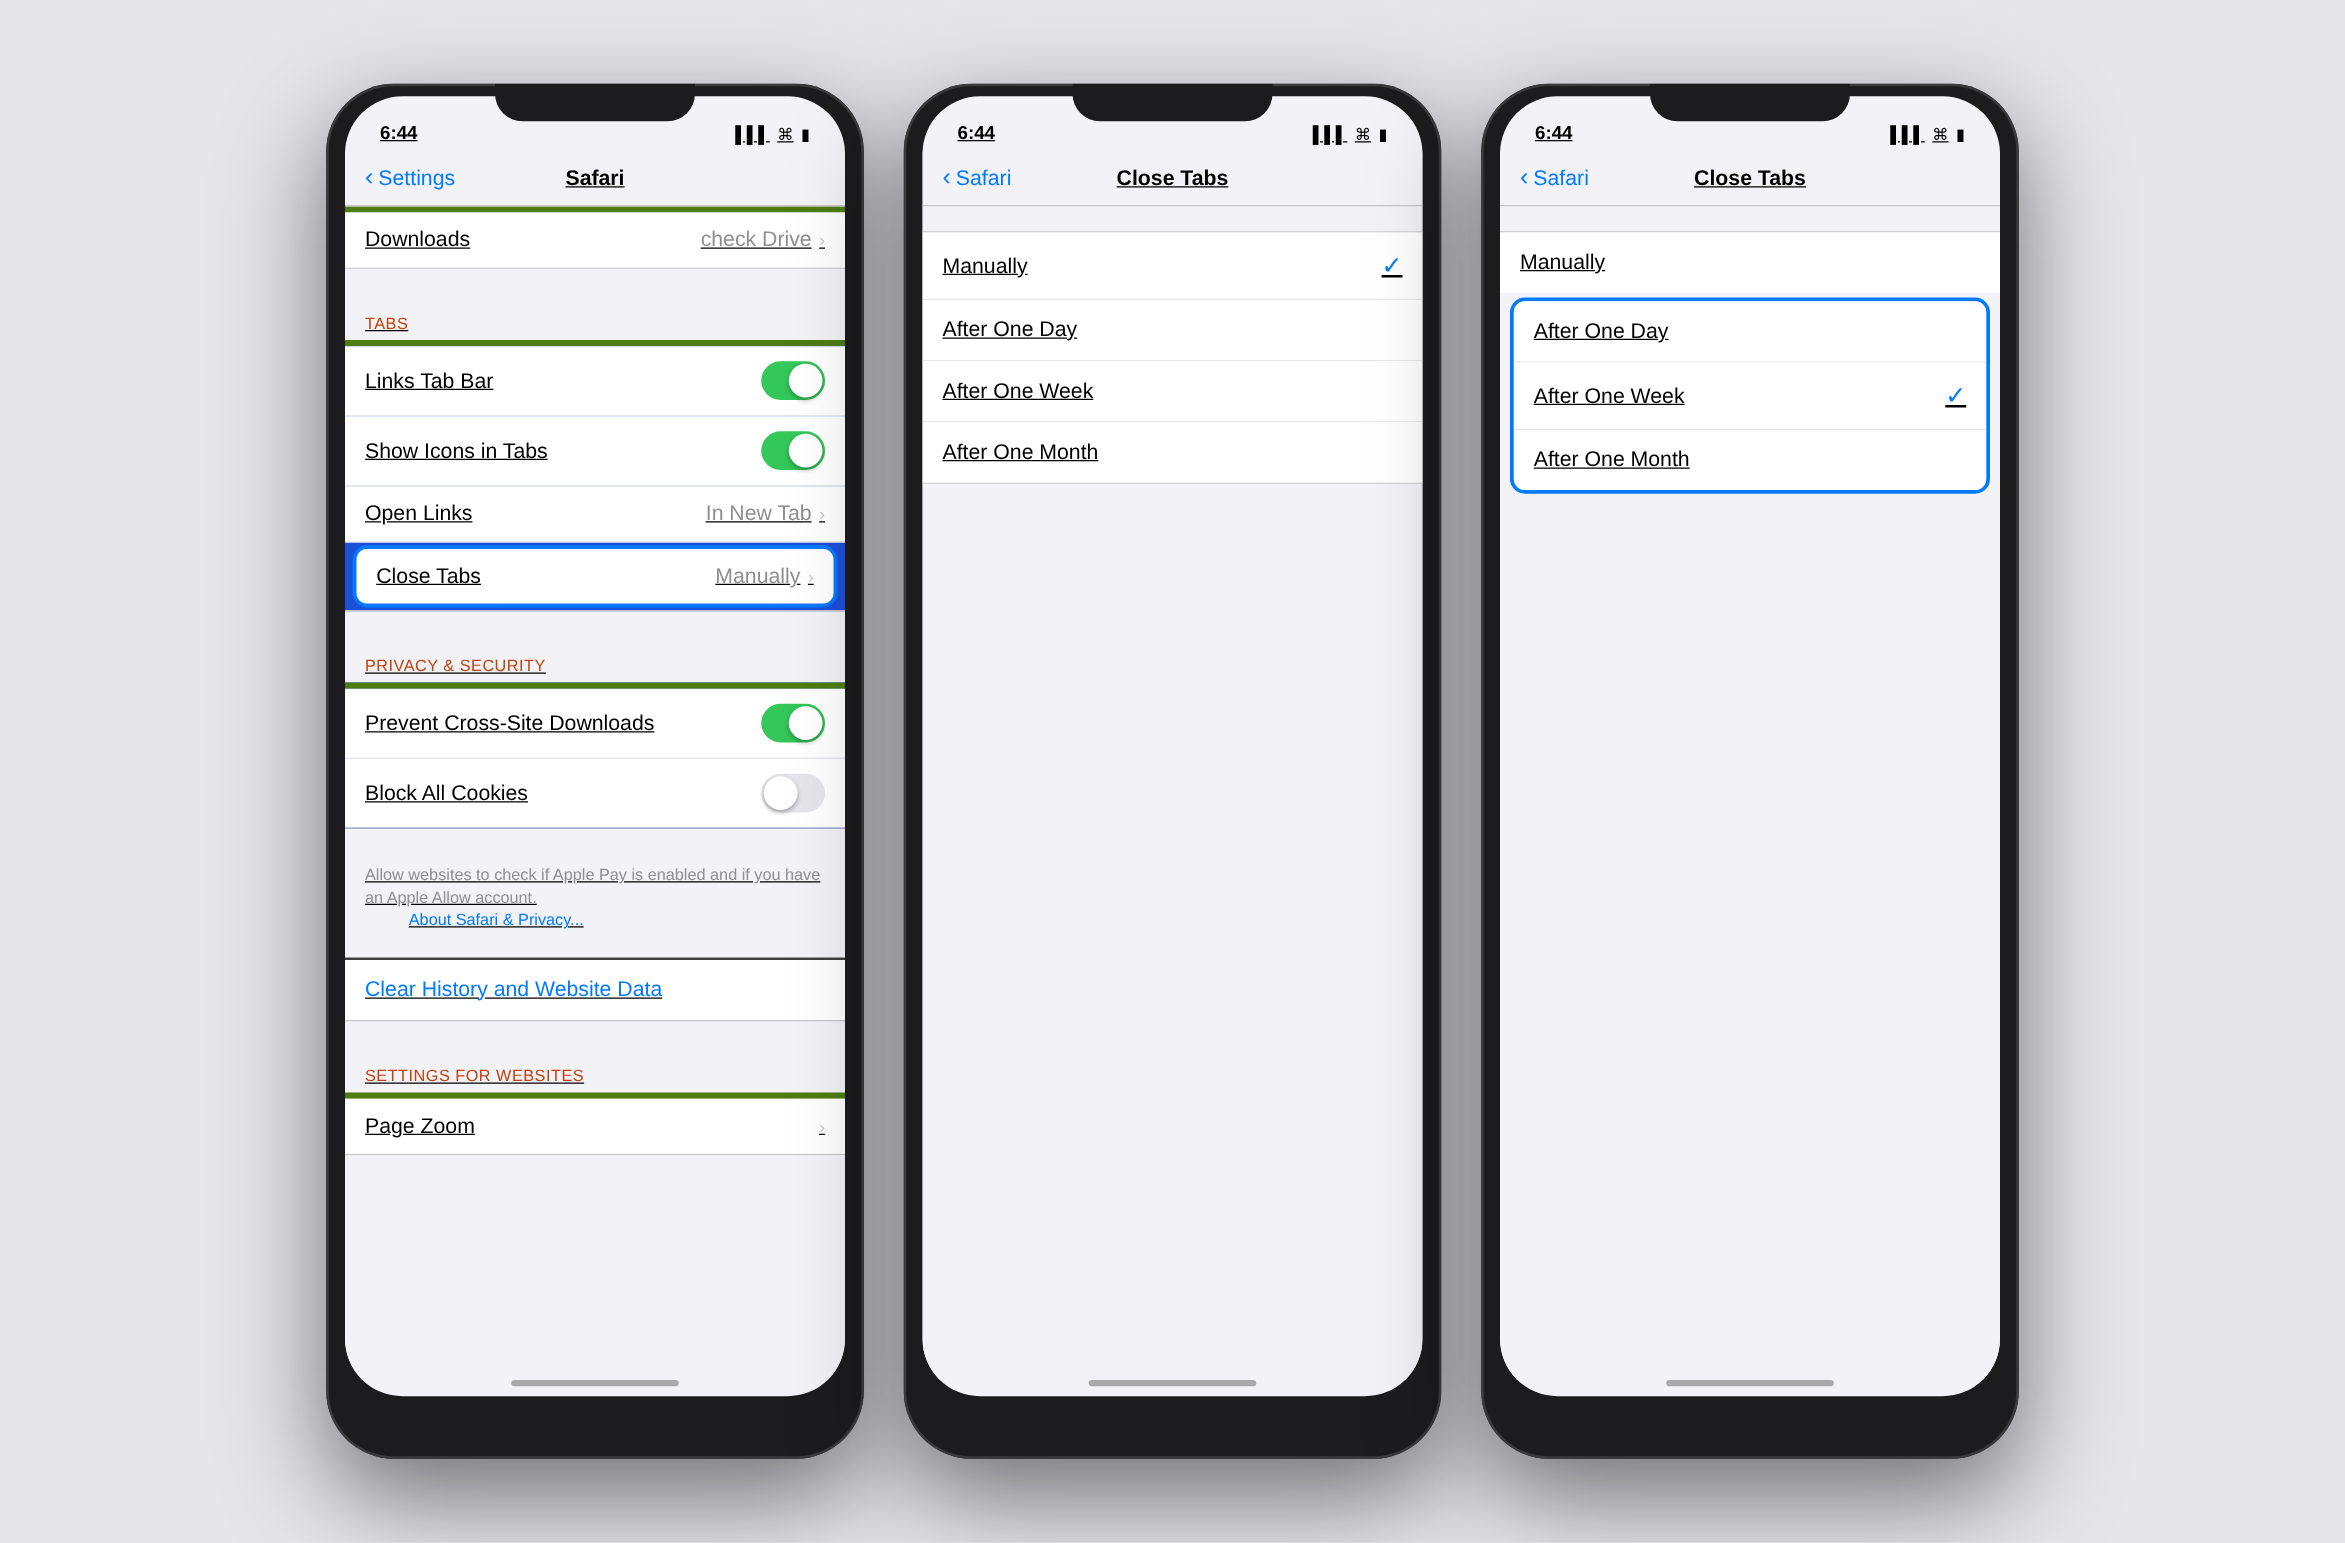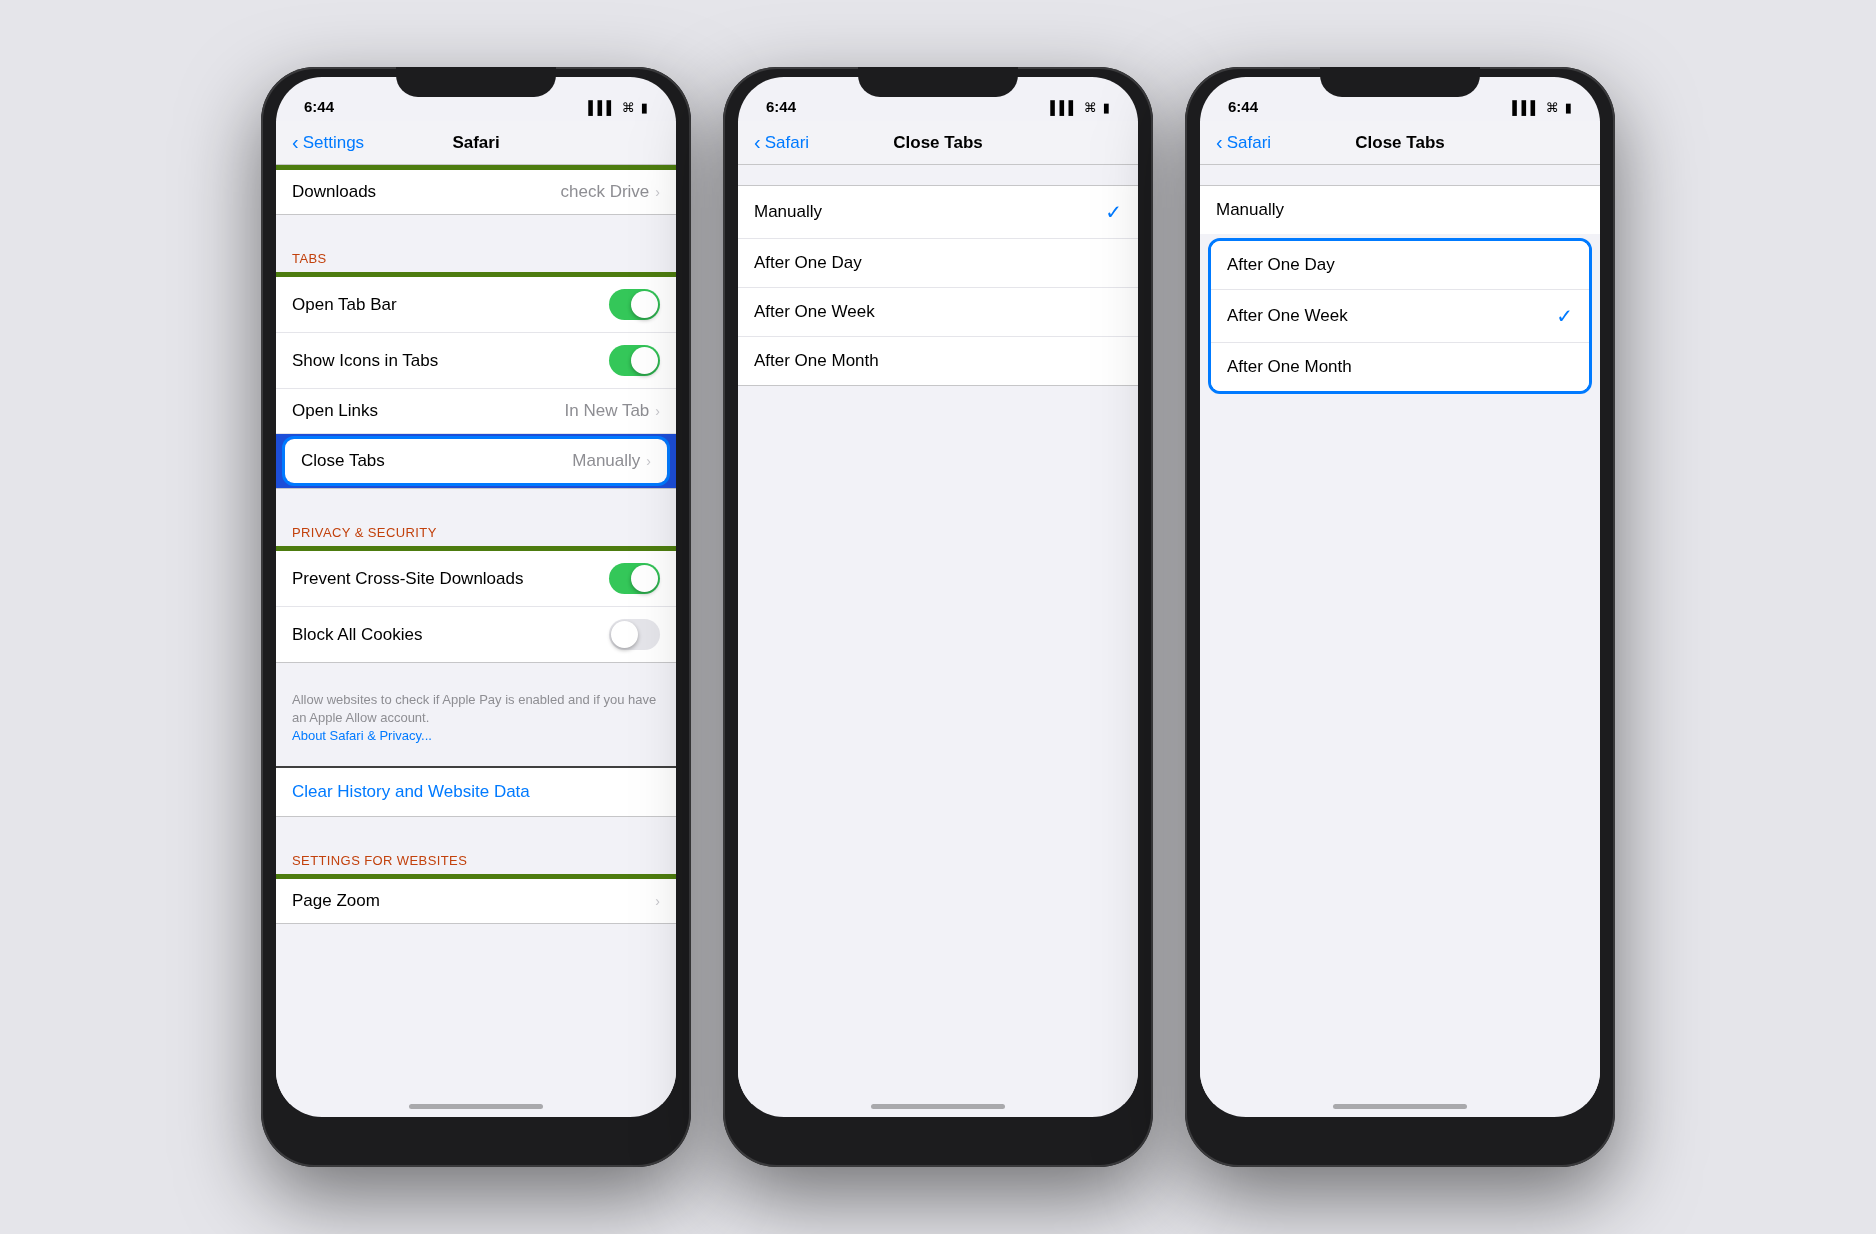--- a/index.html
+++ b/index.html
@@ -69,20 +69,21 @@
     .screen {
       width: 400px;
       height: 1040px;
       background: #f2f2f7;
       border-radius: 46px;
       margin-top: 10px;
       overflow: hidden;
       display: flex;
       flex-direction: column;
       position: relative;
+      text-decoration: underline;
     }
 
     
     .status-bar {
       height: 44px;
       background: transparent;
       display: flex;
       align-items: flex-end;
       justify-content: space-between;
       padding: 0 28px 6px;
@@ -247,20 +248,21 @@
     
     .footer-text {
       padding: 8px 16px 4px;
       font-size: 13px;
       color: #8e8e93;
       line-height: 1.4;
     }
     .footer-link {
       color: #007aff;
       font-size: 13px;
+      margin-left: 35px;
     }
 
     
     .action-row {
       background: #fff;
       border-top: 2px solid #404040;
       border-bottom: 1px solid #c6c6c8;
       padding: 14px 16px;
       margin-bottom: 20px;
     }
@@ -316,21 +318,21 @@
             <span>check Drive</span>
             <span class="row-chevron">›</span>
           </div>
         </div>
       </div>
 
       <div class="section-header">TABS</div>
       <div class="settings-group">
 
         <div class="settings-row">
-          <span class="row-label">Open Tab Bar</span>
+          <span class="row-label">Links Tab Bar</span>
           <div class="toggle on">
             <div class="toggle-thumb"></div>
           </div>
         </div>
 
         <div class="settings-row">
           <span class="row-label">Show Icons in Tabs</span>
           <div class="toggle on">
             <div class="toggle-thumb"></div>
           </div>

